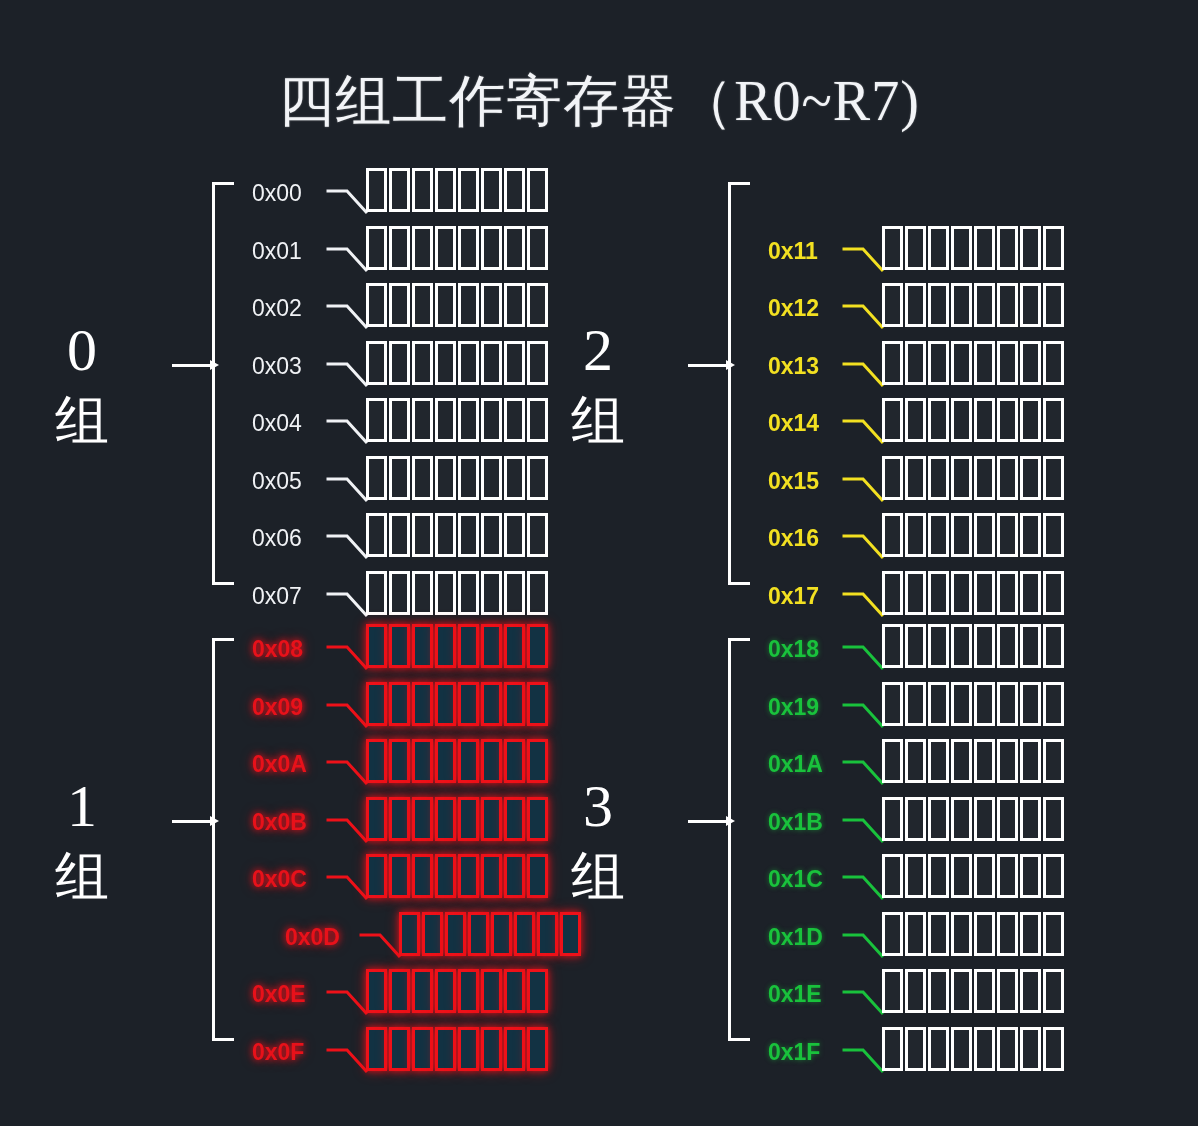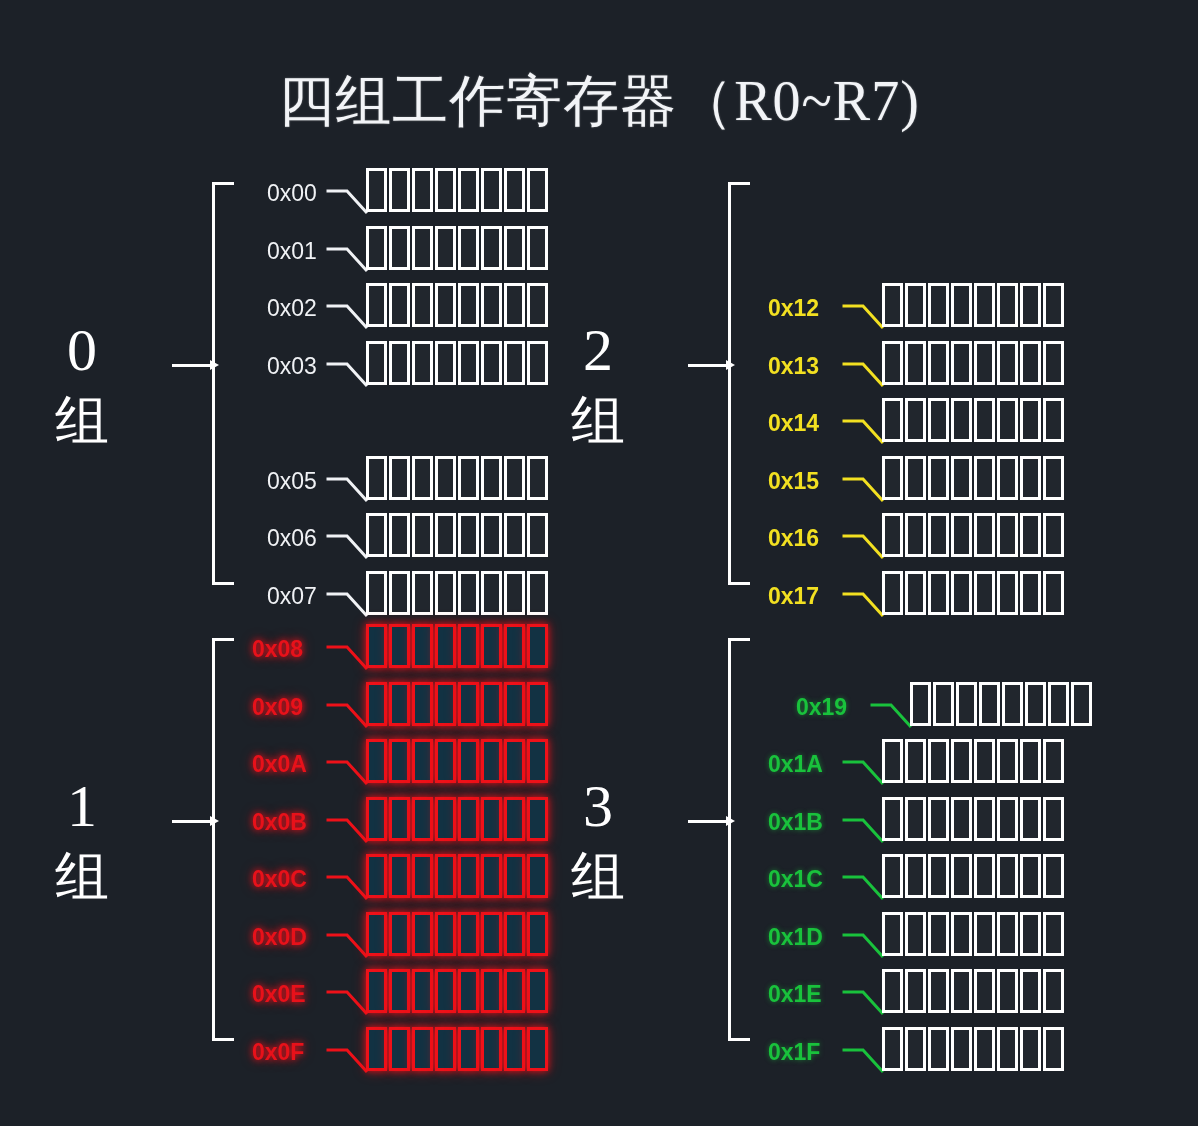--- a/index.html
+++ b/index.html
@@ -101,21 +101,21 @@
     position: absolute;
     left: 0;
     top: 12px;
     width: 72px;
     text-align: left;
     font-family: "Liberation Sans", sans-serif;
     font-size: 23px;
     line-height: 26px;
     white-space: nowrap;
   }
-  .addr.white { color: #f0f2f5; font-weight: 400; margin-left: 15px; }
+  .addr.white { color: #f0f2f5; font-weight: 400; }
   .addr.red   { color: #e8111a; font-weight: bold; text-shadow: 0 0 6px rgba(232,17,26,0.95), 0 0 12px rgba(232,17,26,0.6); }
   .addr.yellow{ color: #f2e021; font-weight: bold; }
   .addr.green { color: #19c23c; font-weight: bold; text-shadow: 0 0 5px rgba(25,194,60,0.55); }
 
   
   .elbow {
     position: absolute;
     left: 76px;
     top: 0;
     width: 40px;
@@ -218,20 +218,36 @@
               <div class="cell"></div>
               <div class="cell"></div>
               <div class="cell"></div>
               <div class="cell"></div>
               <div class="cell"></div>
               <div class="cell"></div>
               <div class="cell"></div>
               <div class="cell"></div>
             </div>
           </div>
+          <div class="reg-row" style="top: 230px; width: 290px;">
+            <div class="addr white">0x04</div>
+            <svg class="elbow" width="40" height="46" viewBox="0 0 40 46">
+              <path d="M0 23 L19 23 L38 44" fill="none" stroke="#f0f2f5" stroke-width="3" stroke-linecap="square"></path>
+            </svg>
+            <div class="cells">
+              <div class="cell"></div>
+              <div class="cell"></div>
+              <div class="cell"></div>
+              <div class="cell"></div>
+              <div class="cell"></div>
+              <div class="cell"></div>
+              <div class="cell"></div>
+              <div class="cell"></div>
+            </div>
+          </div>
           <div class="reg-row" style="top: 287.5px; width: 290px;">
             <div class="addr white">0x05</div>
             <svg class="elbow" width="40" height="46" viewBox="0 0 40 46">
               <path d="M0 23 L19 23 L38 44" fill="none" stroke="#f0f2f5" stroke-width="3" stroke-linecap="square"></path>
             </svg>
             <div class="cells">
               <div class="cell"></div>
               <div class="cell"></div>
               <div class="cell"></div>
               <div class="cell"></div>
@@ -357,21 +373,21 @@
               <div class="cell hot"></div>
               <div class="cell hot"></div>
               <div class="cell hot"></div>
               <div class="cell hot"></div>
               <div class="cell hot"></div>
               <div class="cell hot"></div>
               <div class="cell hot"></div>
               <div class="cell hot"></div>
             </div>
           </div>
-          <div class="reg-row" style="top: 287.5px; width: 290px;">
+          <div class="reg-row" style="top: 287.5px; width: 290px; margin-left: 33px;">
             <div class="addr red">0x0D</div>
             <svg class="elbow" width="40" height="46" viewBox="0 0 40 46">
               <path d="M0 23 L19 23 L38 44" fill="none" stroke="#ee1119" stroke-width="3" stroke-linecap="square" opacity="1"></path>
             </svg>
             <div class="cells">
               <div class="cell hot"></div>
               <div class="cell hot"></div>
               <div class="cell hot"></div>
               <div class="cell hot"></div>
               <div class="cell hot"></div>
@@ -416,20 +432,36 @@
       </div>
       <div class="group" style="left: 0px; top: 0px; width: 1198px; height: 1126px;">
         <div class="group-label" style="left: 538px; top: 312.25px;">
           <span class="group-digit">2</span>
           <span class="group-word">组</span>
         </div>
         <div class="label-stub" style="left: 688px; top: 356.25px; width: 42px;"></div>
         <div class="stub-arrow" style="left: 726px; top: 352.25px;"></div>
         <div class="bracket" style="left: 728px; top: 174px; width: 22px; height: 402.5px;"></div>
         <div class="rows" style="left: 768px; top: 160px; width: 290px; height: 448.5px;">
+          <div class="reg-row" style="top: 57.5px; width: 290px;">
+            <div class="addr yellow">0x11</div>
+            <svg class="elbow" width="40" height="46" viewBox="0 0 40 46">
+              <path d="M0 23 L19 23 L38 44" fill="none" stroke="#f2e021" stroke-width="3" stroke-linecap="square"></path>
+            </svg>
+            <div class="cells">
+              <div class="cell"></div>
+              <div class="cell"></div>
+              <div class="cell"></div>
+              <div class="cell"></div>
+              <div class="cell"></div>
+              <div class="cell"></div>
+              <div class="cell"></div>
+              <div class="cell"></div>
+            </div>
+          </div>
           <div class="reg-row" style="top: 115px; width: 290px;">
             <div class="addr yellow">0x12</div>
             <svg class="elbow" width="40" height="46" viewBox="0 0 40 46">
               <path d="M0 23 L19 23 L38 44" fill="none" stroke="#f2e021" stroke-width="3" stroke-linecap="square"></path>
             </svg>
             <div class="cells">
               <div class="cell"></div>
               <div class="cell"></div>
               <div class="cell"></div>
               <div class="cell"></div>
@@ -523,21 +555,37 @@
       </div>
       <div class="group" style="left: 0px; top: 0px; width: 1198px; height: 1126px;">
         <div class="group-label" style="left: 538px; top: 768.25px;">
           <span class="group-digit">3</span>
           <span class="group-word">组</span>
         </div>
         <div class="label-stub" style="left: 688px; top: 812.25px; width: 42px;"></div>
         <div class="stub-arrow" style="left: 726px; top: 808.25px;"></div>
         <div class="bracket" style="left: 728px; top: 630px; width: 22px; height: 402.5px;"></div>
         <div class="rows" style="left: 768px; top: 616px; width: 290px; height: 448.5px;">
-          <div class="reg-row" style="top: 57.5px; width: 290px; margin-left: 28px;">
+          <div class="reg-row" style="top: 0px; width: 290px;">
+            <div class="addr green">0x18</div>
+            <svg class="elbow" width="40" height="46" viewBox="0 0 40 46">
+              <path d="M0 23 L19 23 L38 44" fill="none" stroke="#19c23c" stroke-width="3" stroke-linecap="square"></path>
+            </svg>
+            <div class="cells">
+              <div class="cell"></div>
+              <div class="cell"></div>
+              <div class="cell"></div>
+              <div class="cell"></div>
+              <div class="cell"></div>
+              <div class="cell"></div>
+              <div class="cell"></div>
+              <div class="cell"></div>
+            </div>
+          </div>
+          <div class="reg-row" style="top: 57.5px; width: 290px;">
             <div class="addr green">0x19</div>
             <svg class="elbow" width="40" height="46" viewBox="0 0 40 46">
               <path d="M0 23 L19 23 L38 44" fill="none" stroke="#19c23c" stroke-width="3" stroke-linecap="square"></path>
             </svg>
             <div class="cells">
               <div class="cell"></div>
               <div class="cell"></div>
               <div class="cell"></div>
               <div class="cell"></div>
               <div class="cell"></div>

